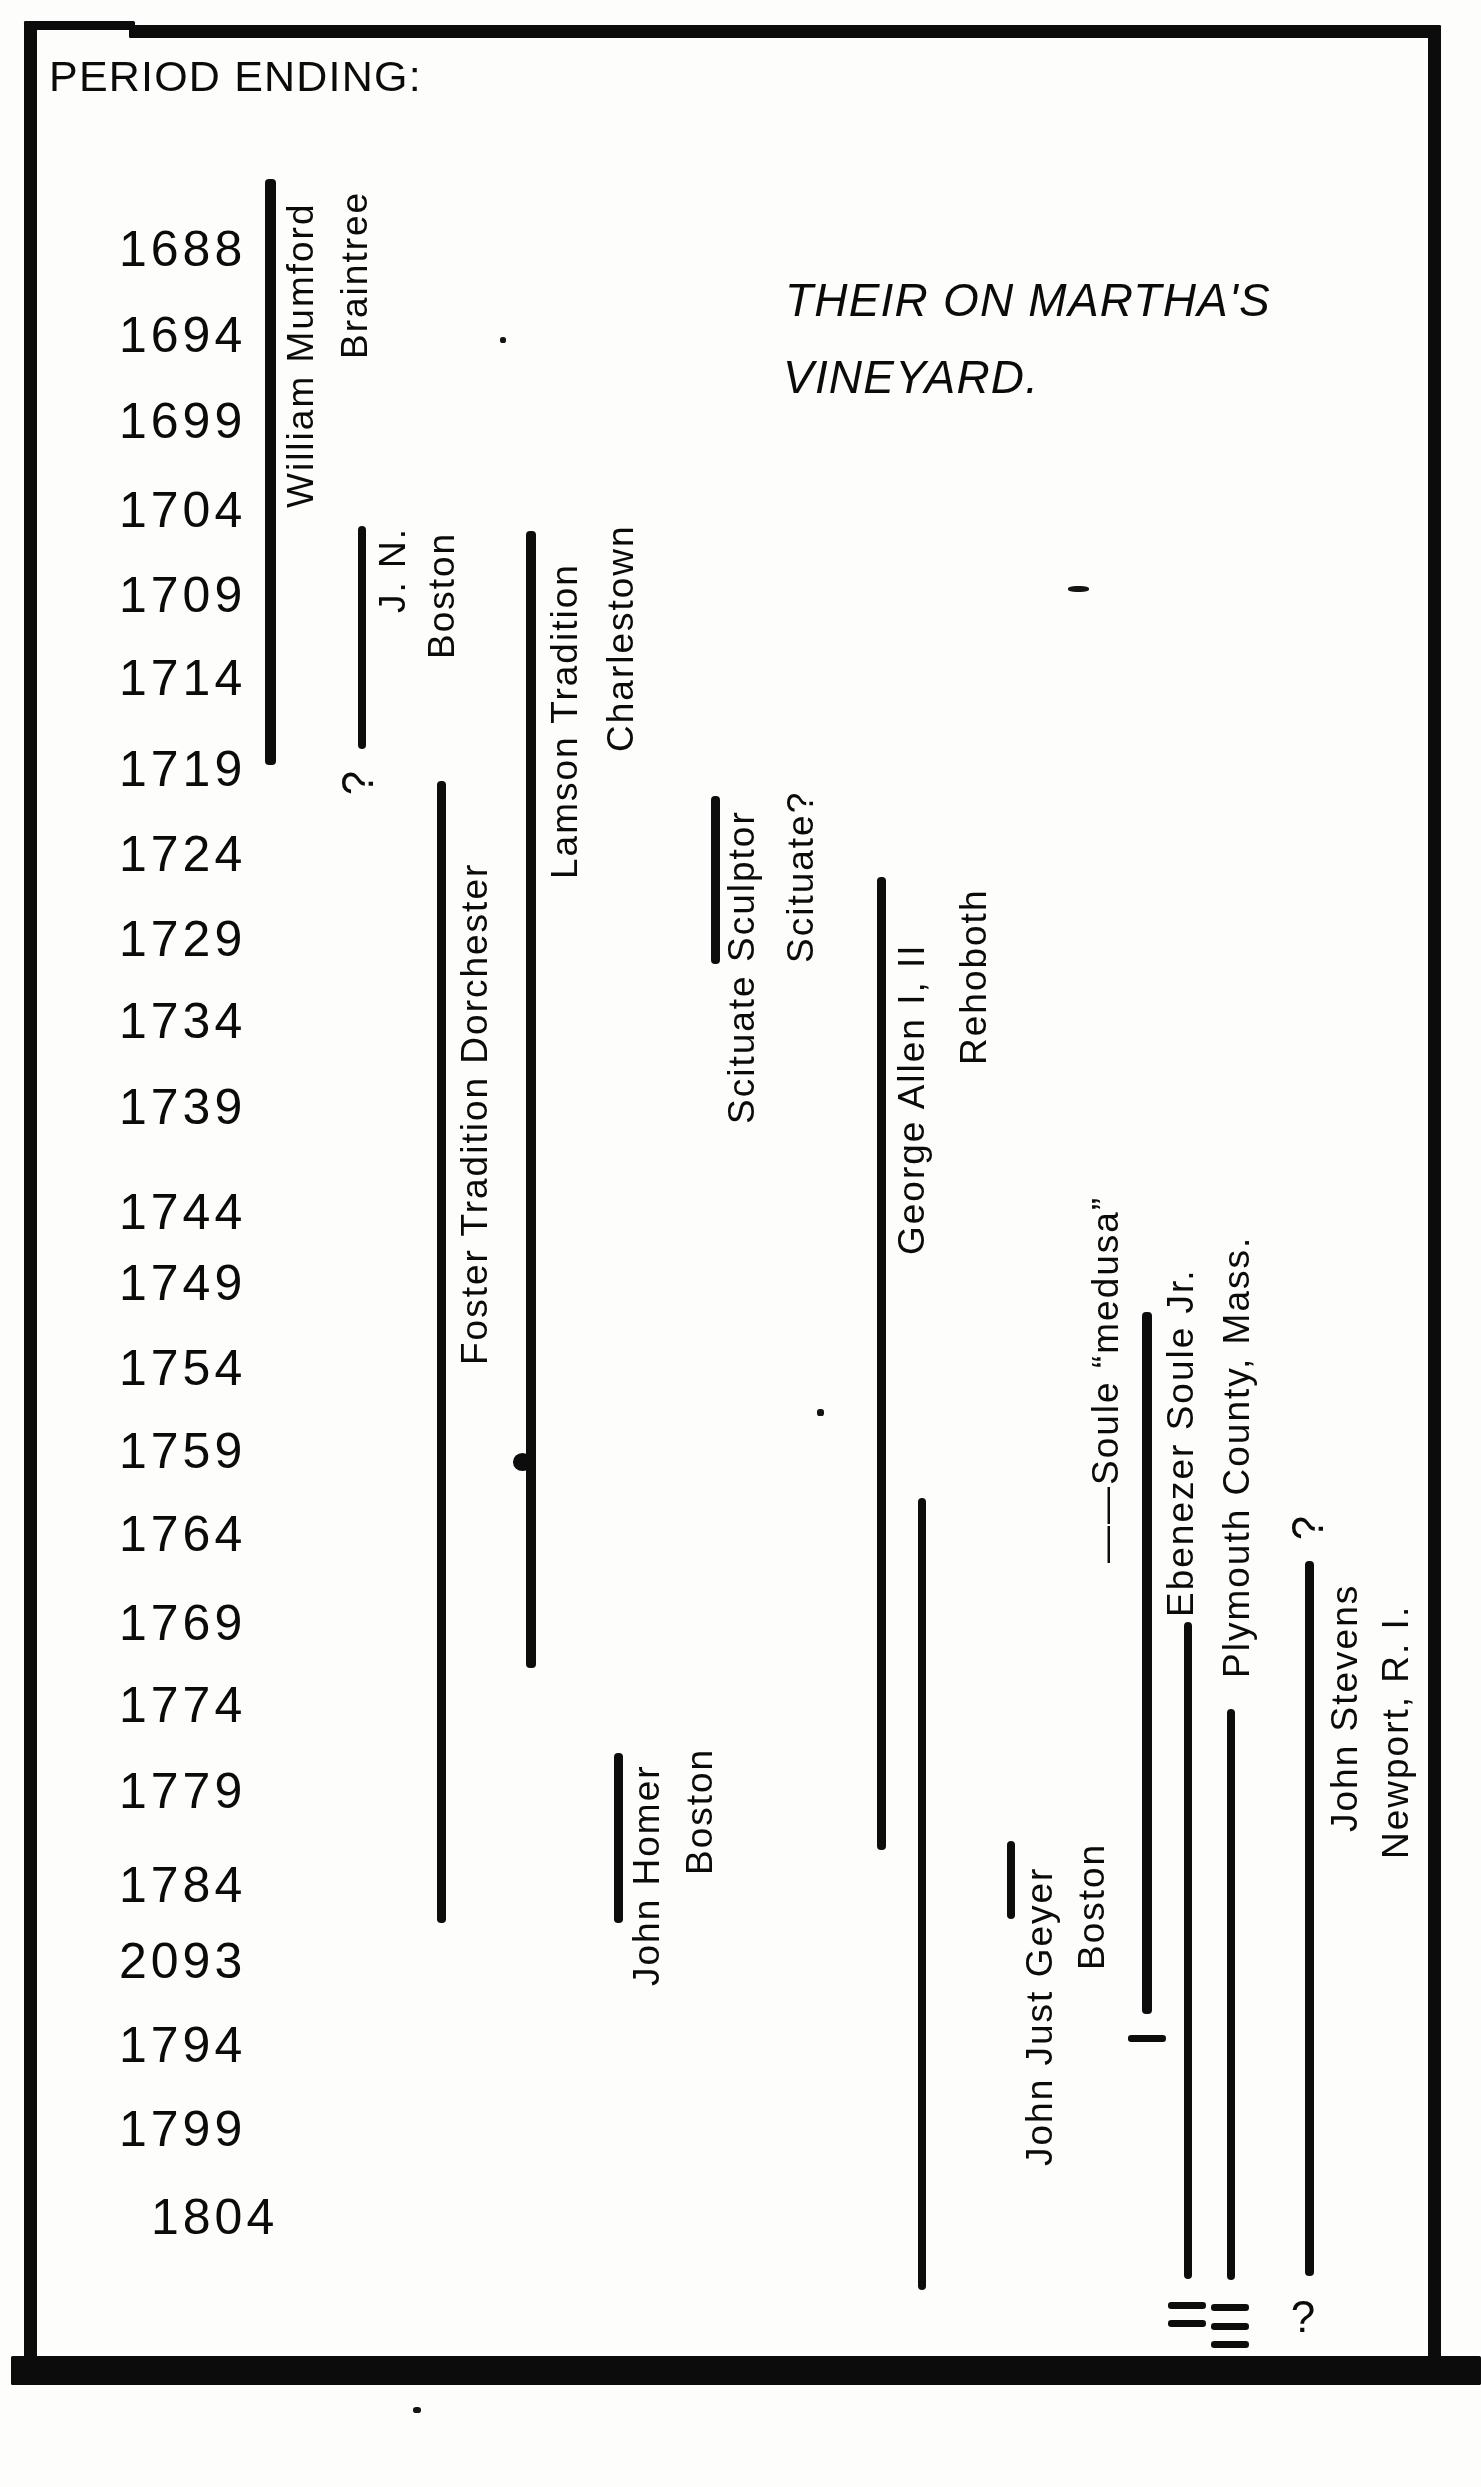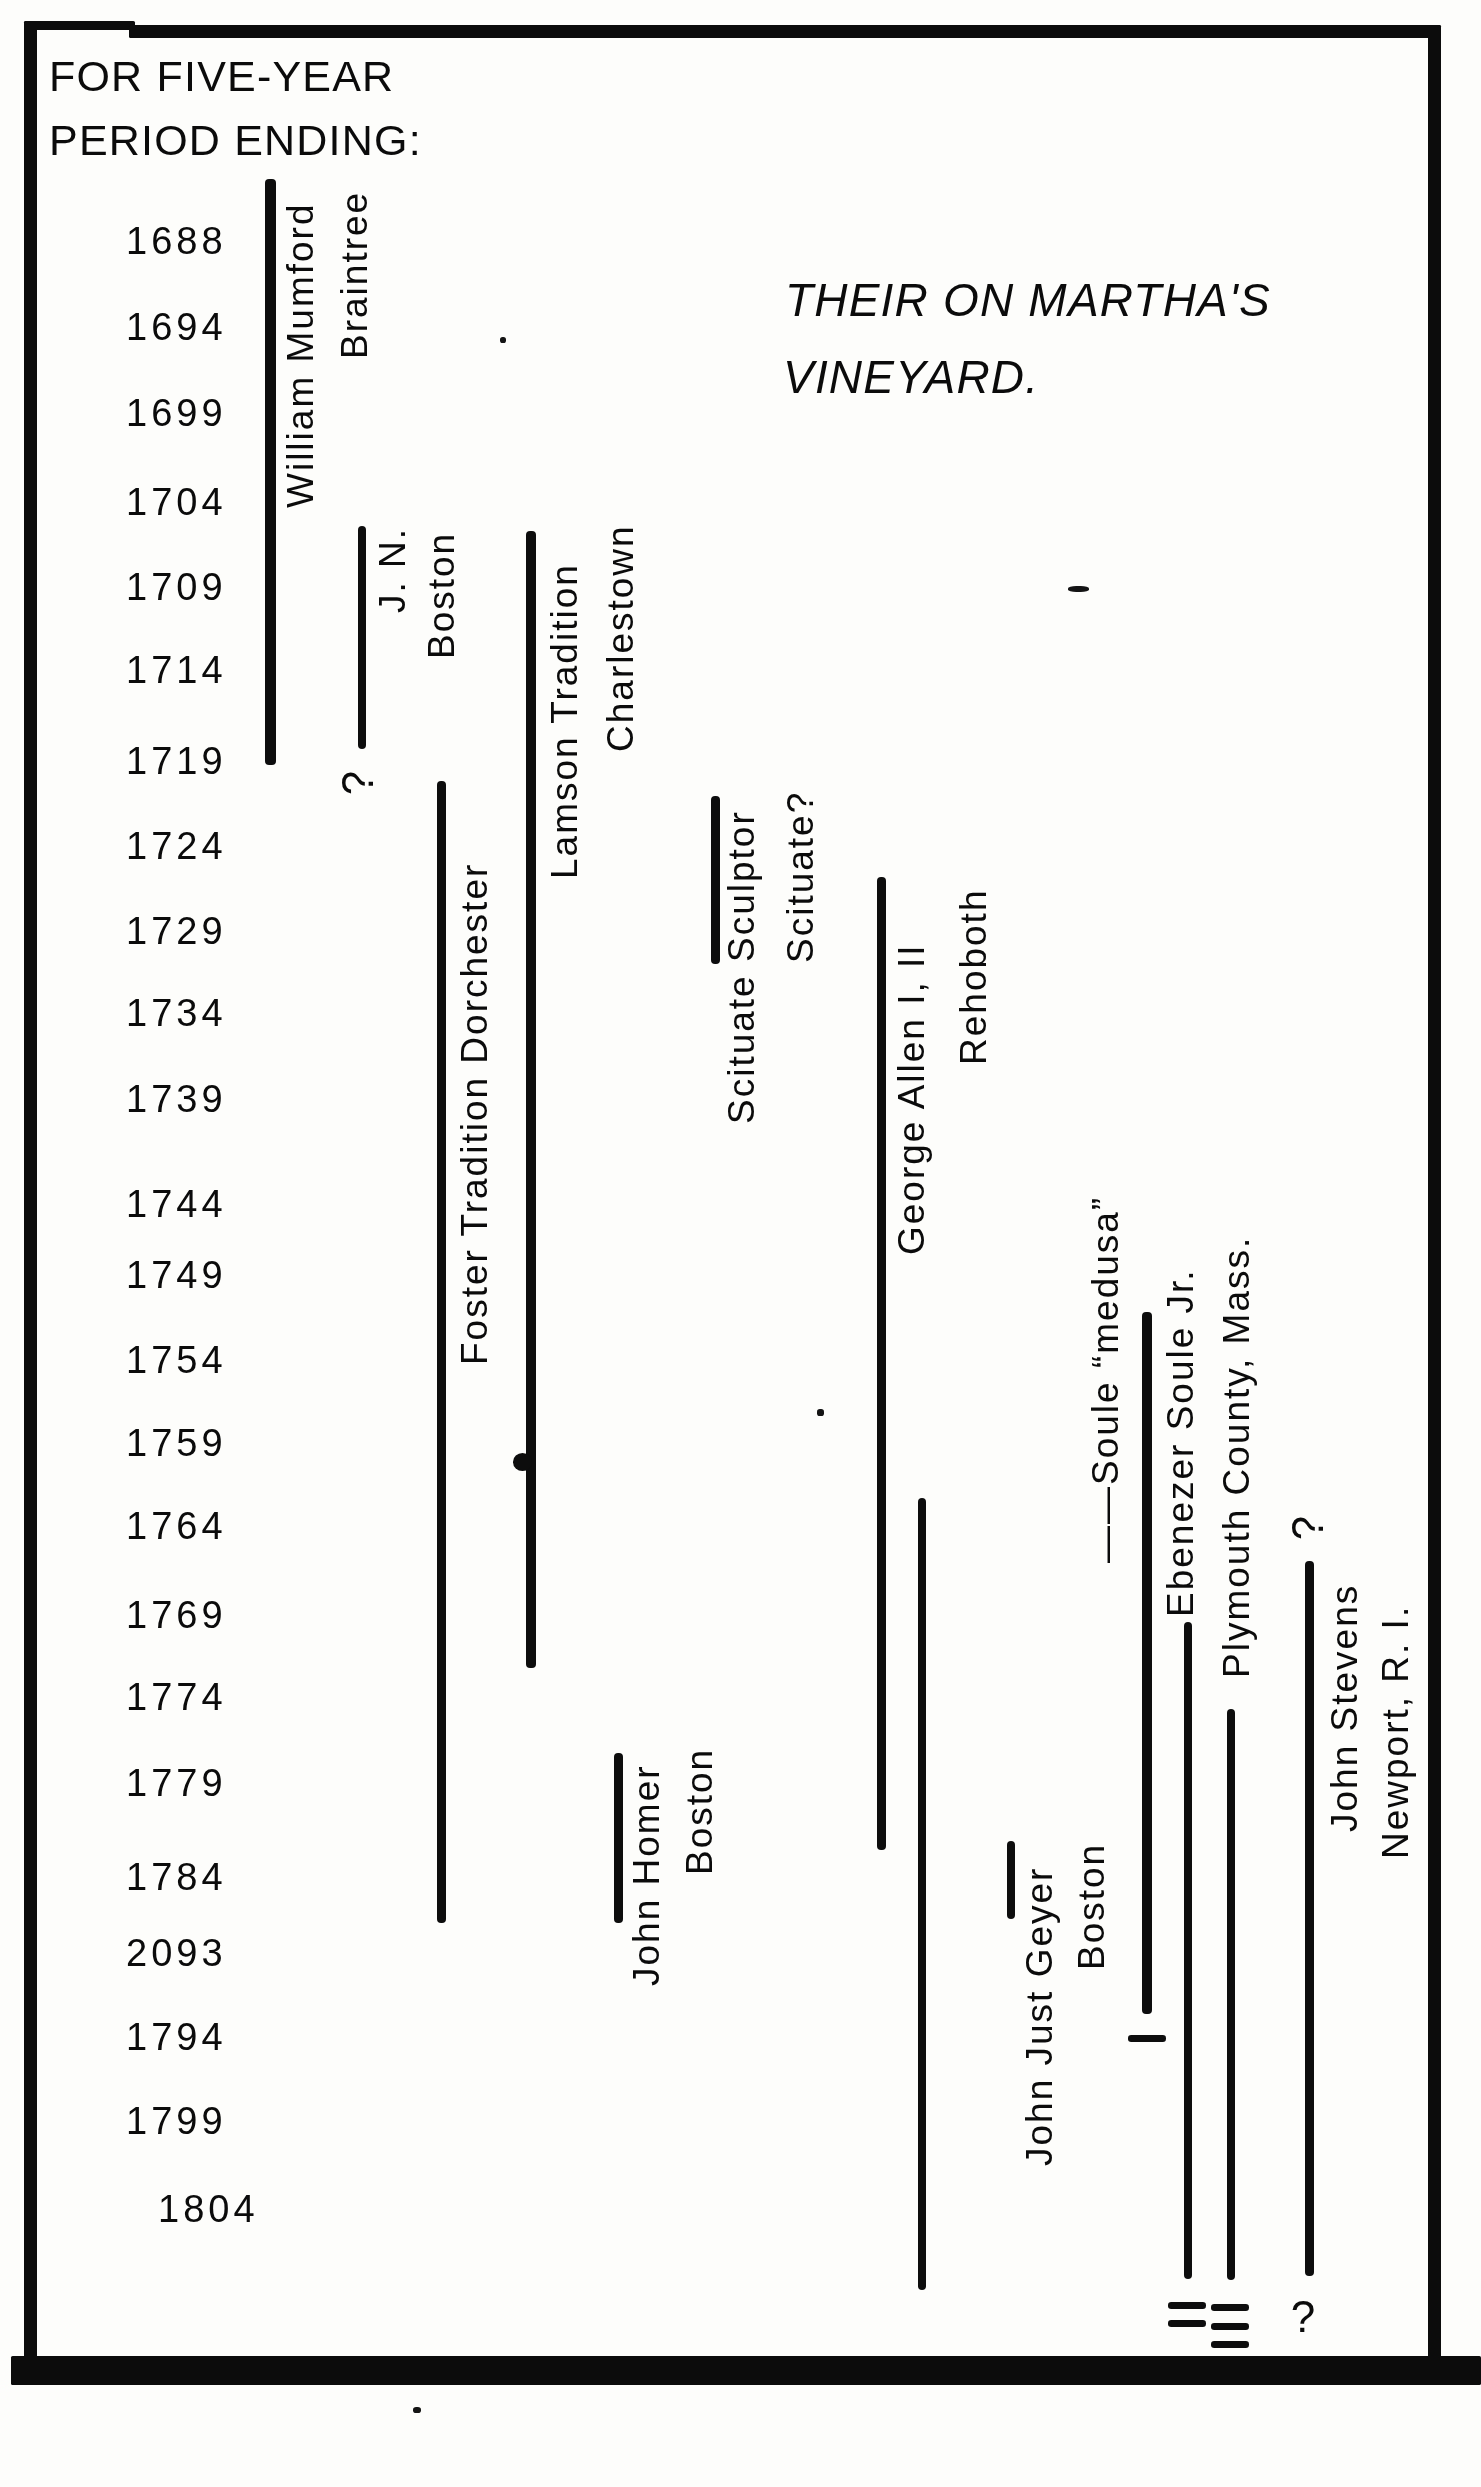--- a/index.html
+++ b/index.html
@@ -10,21 +10,21 @@
   
   #axis-header{position:absolute;left:49px;top:44px;font-size:43px;letter-spacing:1.2px;
                line-height:64px;color:#0b0b0b;}
   
   .title-line{position:absolute;font-style:italic;font-size:46px;letter-spacing:1.2px;
               white-space:nowrap;color:#0b0b0b;}
   #title-1{left:477px;top:195px;}
   #title-2{left:785px;top:273px;}
   #title-3{left:783px;top:350px;}
   
-  .year{position:absolute;left:126px;font-size:38px;letter-spacing:4px;white-space:nowrap;}
+  .year{position:absolute;left:119px;font-size:50px;letter-spacing:4px;white-space:nowrap;}
   
   .bar{position:absolute;background:#0d0d0d;border-radius:4px;}
   
   .rlabel{position:absolute;white-space:nowrap;font-size:37px;letter-spacing:2px;
           line-height:43px;transform-origin:0 0;transform:rotate(-90deg);color:#0b0b0b;}
   
   .qmark{position:absolute;width:48px;height:48px;display:flex;align-items:center;
          justify-content:center;font-size:44px;color:#0b0b0b;}
   .qmark.rot{transform:rotate(-90deg);}
   .dashmark{position:absolute;height:7.1px;background:#0d0d0d;border-radius:3.2px;}
@@ -36,21 +36,20 @@
 
 <div id="page">
 
   <div class="frame-piece" style="left:24px;top:20.7px;width:12.7px;height:2362px;"></div>
   <div class="frame-piece" style="left:24px;top:20.7px;width:111px;height:9.5px;"></div>
   <div class="frame-piece" style="left:129px;top:24.6px;width:1312px;height:13.5px;"></div>
   <div class="frame-piece" style="left:1428px;top:24.6px;width:12.7px;height:2339px;"></div>
   <div class="frame-piece" style="left:11px;top:2356px;width:1470px;height:29px;"></div>
 
   <div id="axis-header">
-    <div>FOR FIVE-YEAR</div>
     <div>PERIOD ENDING:</div>
   </div>
 
   <div id="title-2" class="title-line">THEIR ON MARTHA'S</div>
   <div id="title-3" class="title-line">VINEYARD.</div>
 
   <div id="years">
       <div class="year" style="top: 220px;">1688</div>
       <div class="year" style="top: 306px;">1694</div>
       <div class="year" style="top: 392px;">1699</div>

